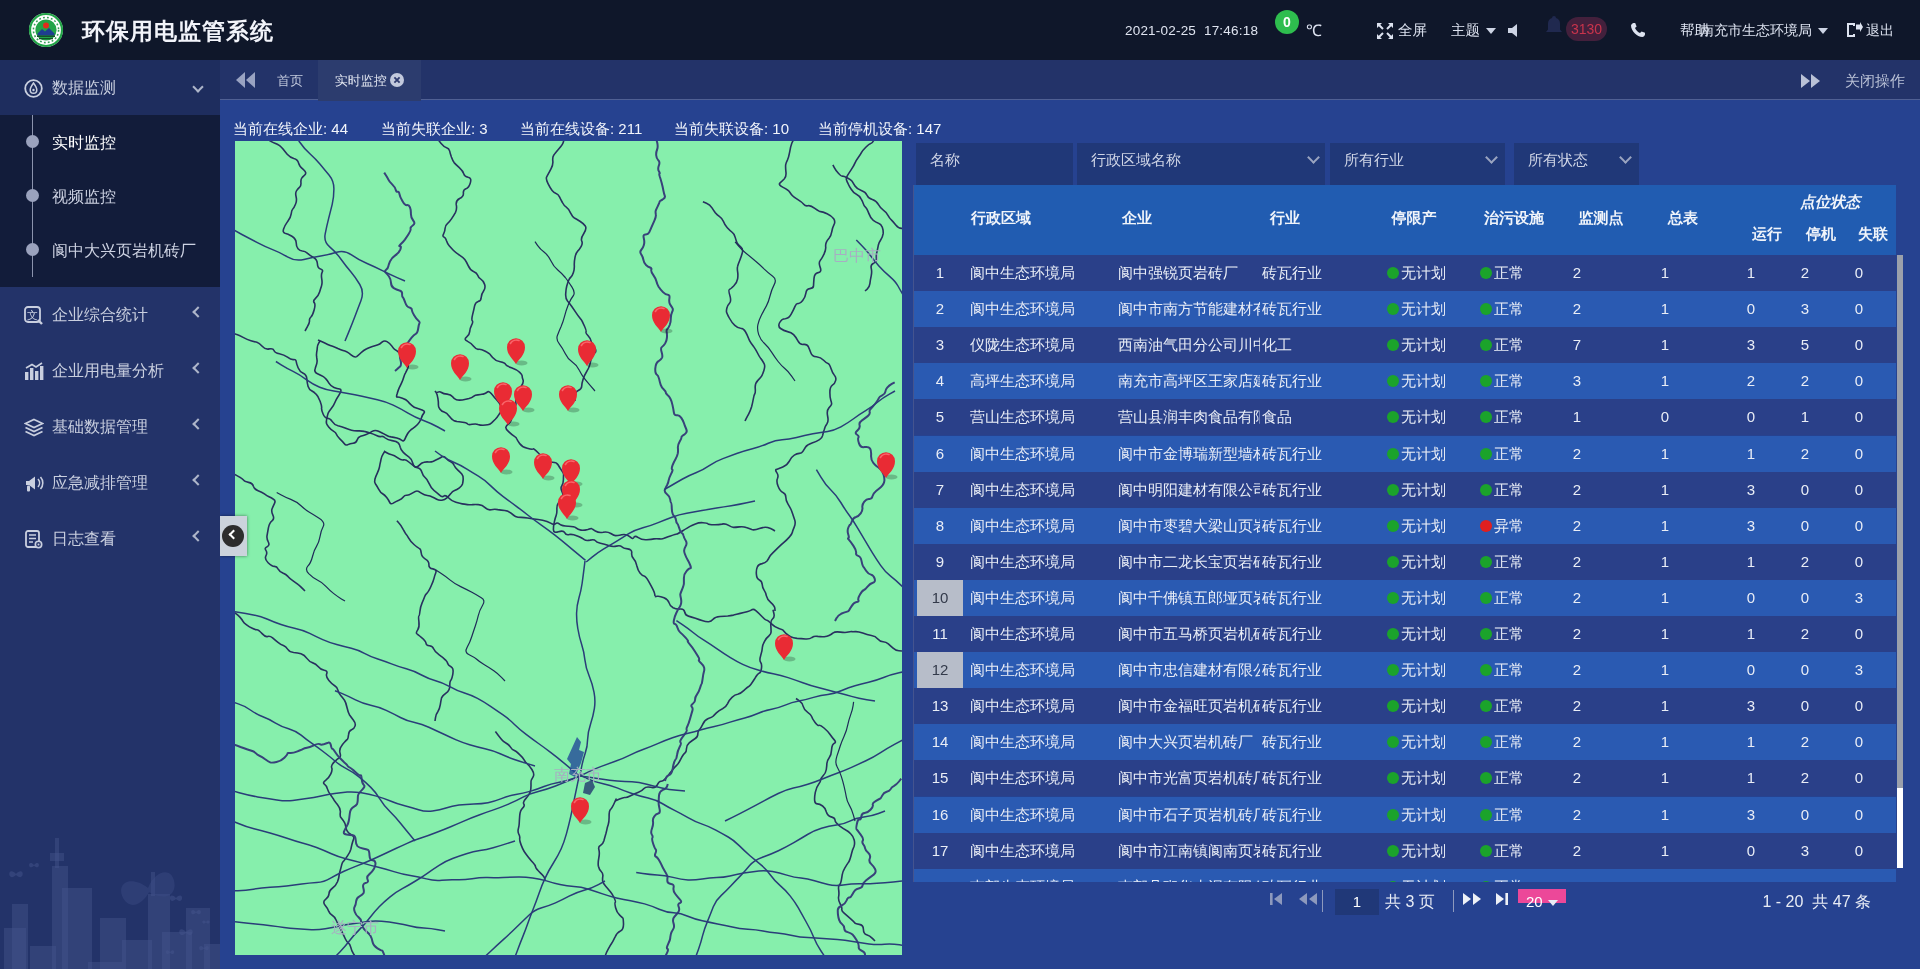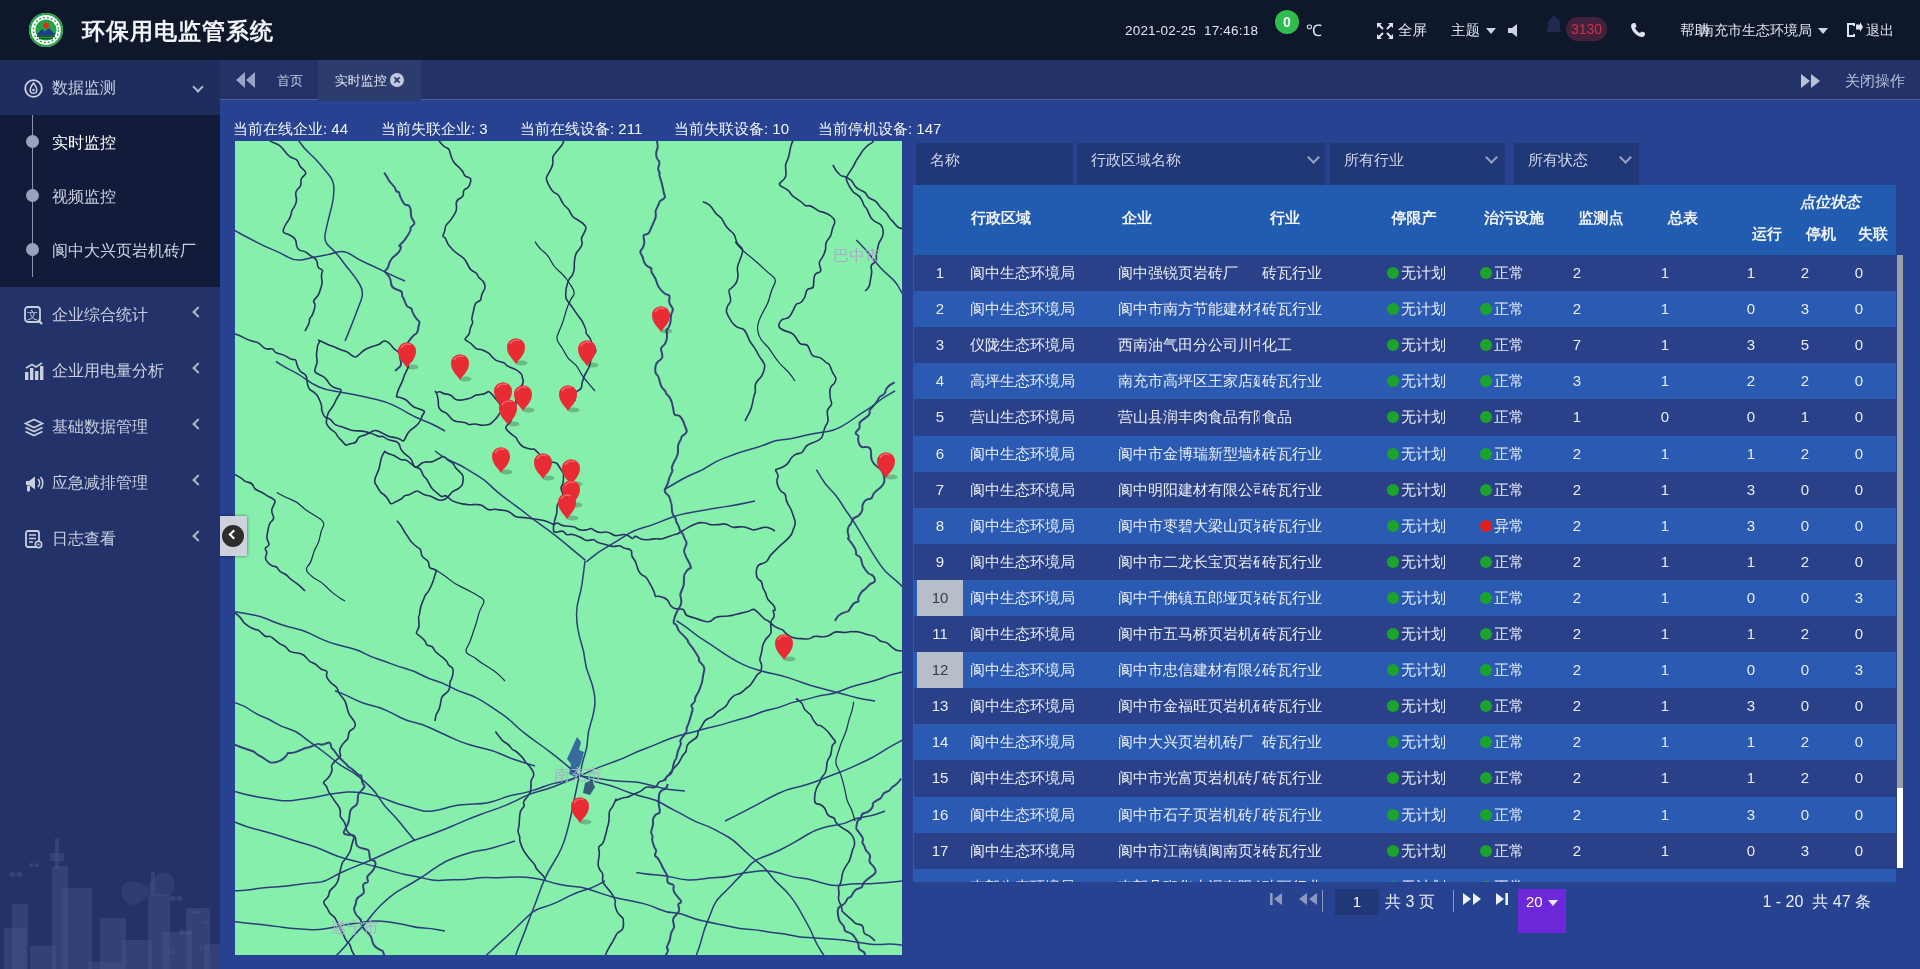--- a/index.html
+++ b/index.html
@@ -95,21 +95,21 @@
 
 
 #sbar { position:absolute; left:1897px; top:255px; width:6px; height:613px; background:#fff; }
 #sbar .thumb { position:absolute; left:0; top:0; width:6px; height:533px; background:#9ba0ab; }
 
 
 #pager { position:absolute; left:913px; top:882px; width:983px; height:40px; background:#264290; color:#e8ecf5; font-size:15px; }
 #pager .pi { position:absolute; top:9px; }
 #pgnum { position:absolute; left:422px; top:7px; width:44px; height:26px; background:#203878; color:#fff; text-align:center; line-height:26px; }
 #pgtotal { position:absolute; left:472px; top:0; line-height:40px; font-size:16px; }
-#pgsel { position:absolute; left:605px; top:7px; width:48px; height:44px; background:#6d28d9; color:#fff; line-height:26px; padding-left:8px; font-size:15px; }
+#pgsel { position:absolute; left:605px; top:7px; width:48px; height:14px; background:#ec4899; color:#fff; line-height:26px; padding-left:8px; font-size:15px; }
 #pgsel .care { border-top-color:#e8ecf5; margin-left:5px; }
 #pcount { position:absolute; right:25px; top:0; line-height:40px; font-size:16px; }
 .psep { position:absolute; top:8px; width:1px; height:22px; background:#8d99bd; }
 </style></head>
 <body>
 
 <div id="header">
   <svg id="logo" width="36" height="36" viewBox="0 0 36 36">
     <circle cx="18" cy="18" r="17" fill="#ffffff"></circle>
     <circle cx="18" cy="18" r="16" fill="none" stroke="#22a447" stroke-width="2.2"></circle>

